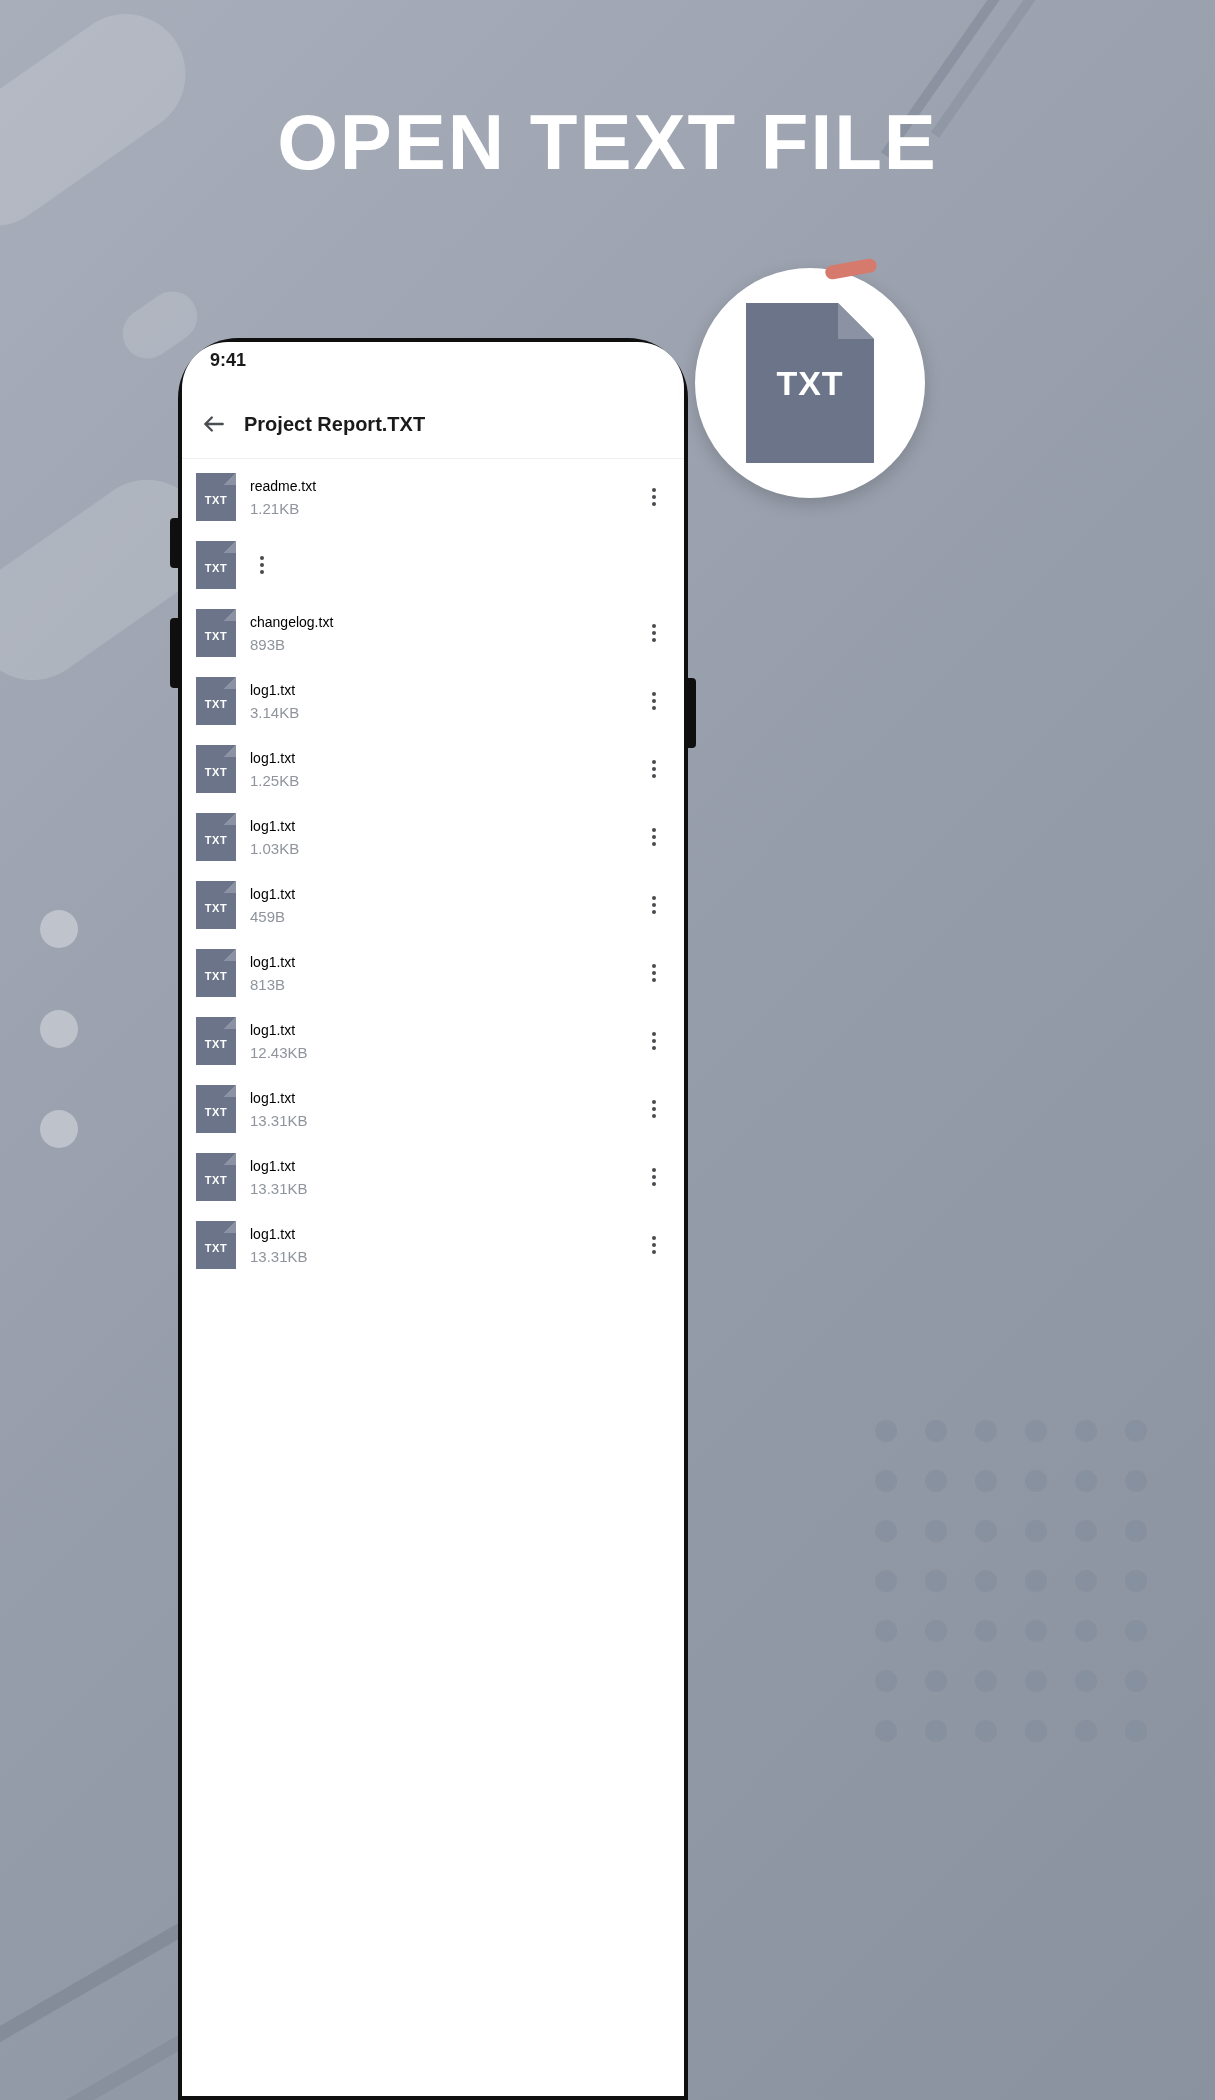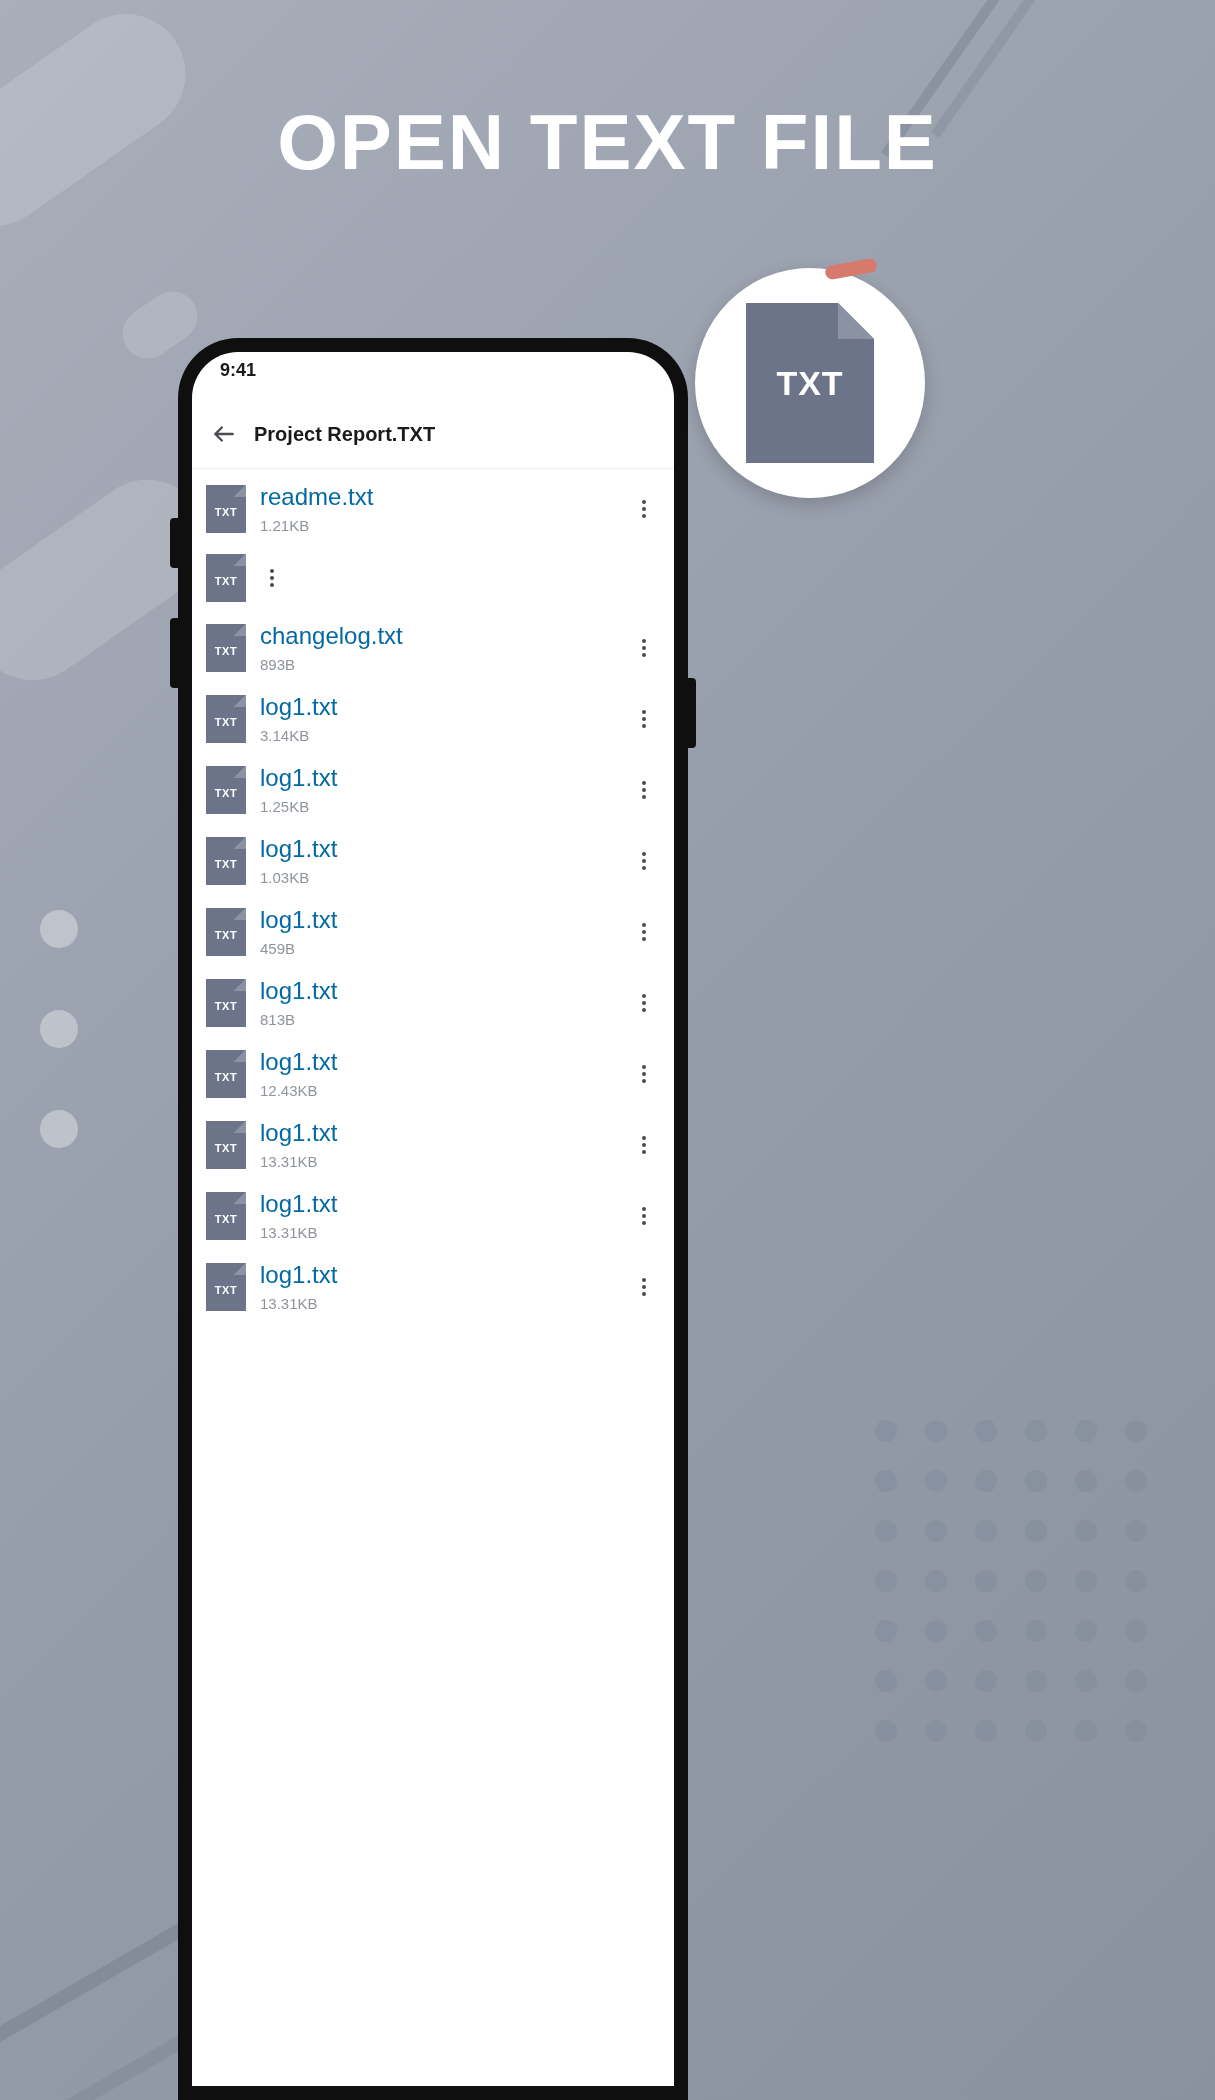--- a/index.html
+++ b/index.html
@@ -99,21 +99,21 @@
 
     
     .phone {
       position: absolute;
       left: 178px;
       top: 338px;
       width: 510px;
       height: 1762px;
       background: #0f0f10;
       border-radius: 60px 60px 0 0;
-      padding: 14px;
+      padding: 4px;
     }
     .phone::before {
       content: '';
       position: absolute;
       left: -8px;
       top: 280px;
       width: 8px;
       height: 70px;
       background: #0f0f10;
       border-radius: 4px 0 0 4px;
@@ -202,22 +202,22 @@
     }
     .file-icon-text {
       color: #fff;
       font-size: 11px;
       font-weight: 700;
       letter-spacing: 0.5px;
       margin-top: 6px;
     }
     .file-info { flex: 1; min-width: 0; }
     .file-name {
-      font-size: 24px;
-      color: #0369a1;
+      font-size: 14px;
+      color: #000000;
       font-weight: 500;
       margin-bottom: 6px;
     }
     .file-size {
       font-size: 15px;
       color: #8f949c;
     }
     .file-menu {
       width: 24px;
       display: flex;

